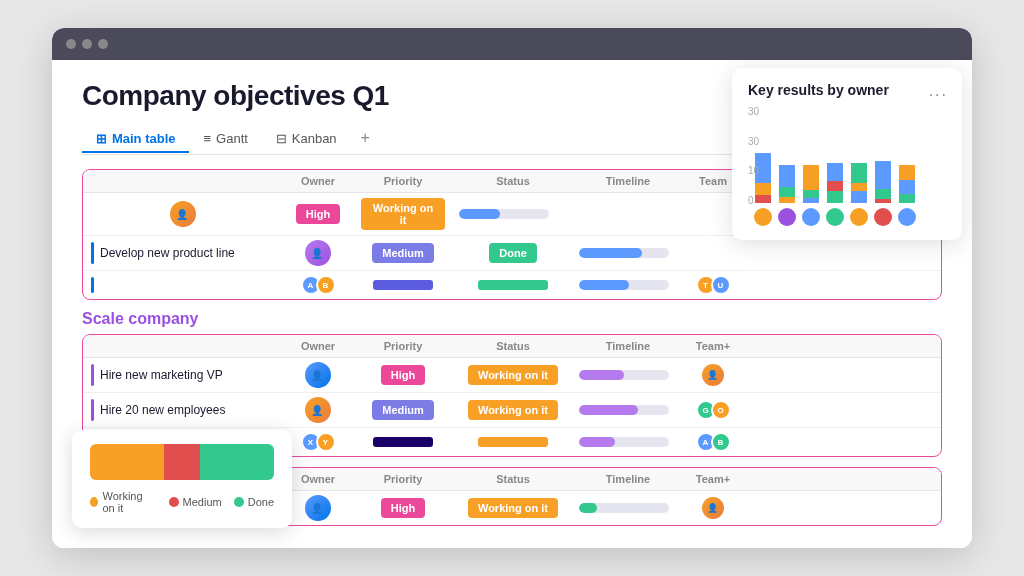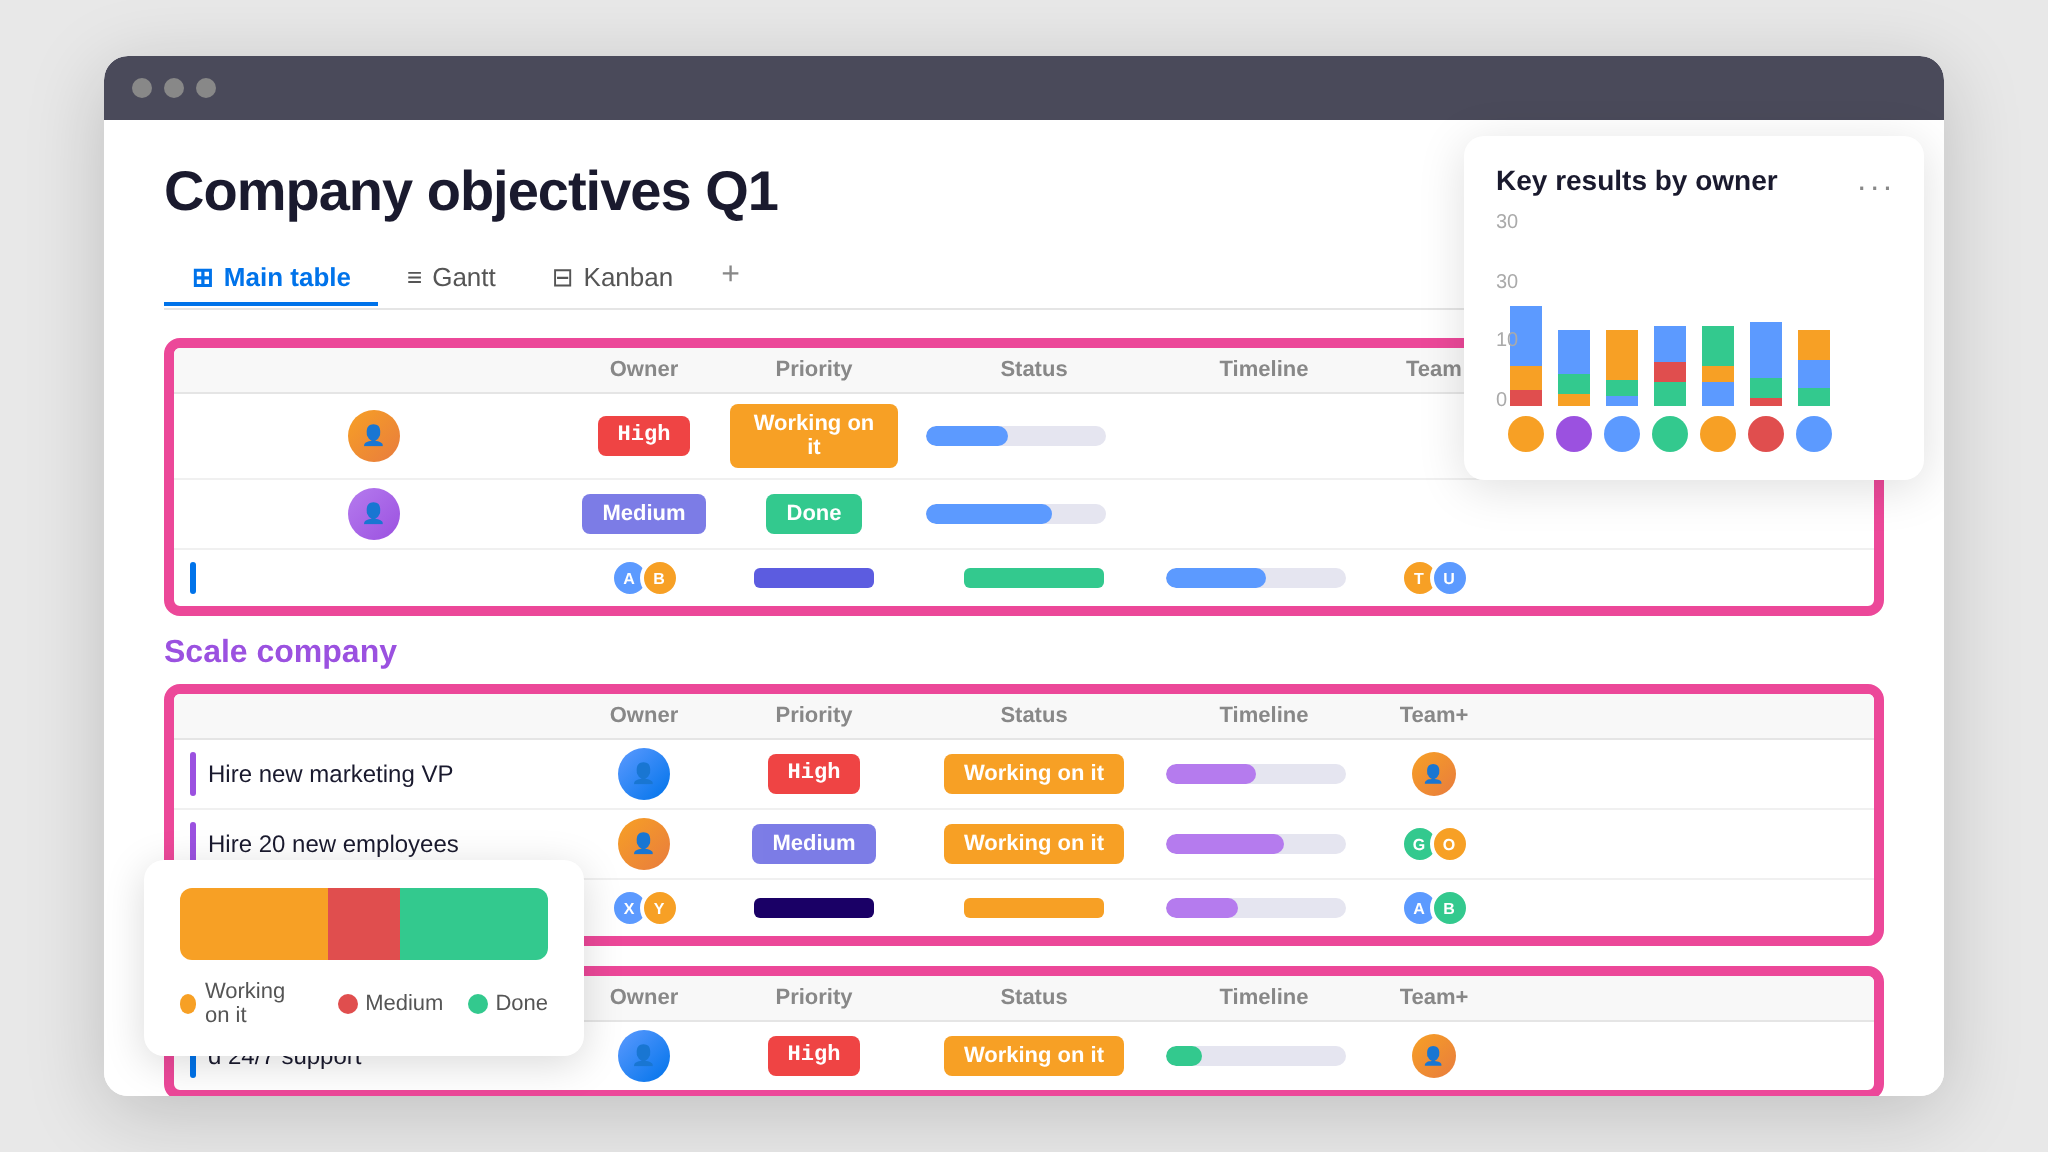--- a/index.html
+++ b/index.html
@@ -146,21 +146,21 @@
     .group-title {
       font-size: 16px;
       font-weight: 700;
       margin-bottom: 6px;
     }
 
     .group-title.blue { color: #0073ea; }
     .group-title.purple { color: #9b51e0; }
 
     .table-container {
-      border: 5px solid #ec4899;
+      border: 1px solid #ec4899;
       border-radius: 8px;
       overflow: hidden;
     }
 
     .table-header-row {
       display: grid;
       grid-template-columns: 200px 70px 100px 120px 110px 60px;
       background: #f8f8f8;
       border-bottom: 1px solid #e5e5e5;
       font-size: 11px;
@@ -240,21 +240,21 @@
 
     .priority-badge {
       padding: 4px 10px;
       border-radius: 4px;
       font-size: 11px;
       font-weight: 700;
       color: #fff;
       text-align: center;
     }
 
-    .priority-high { background: #ef4444; font-family: Liberation Mono, monospace; }
+    .priority-high { background: #ec4899; }
     .priority-medium { background: #5c5ce0; opacity: 0.8; }
 
     .timeline-bar-wrap {
       display: flex;
       align-items: center;
       padding: 4px 6px;
     }
 
     .timeline-bg {
       height: 10px;
@@ -470,20 +470,24 @@
             <span class="status-badge status-working">Working on it</span>
           </div>
           <div class="timeline-bar-wrap">
             <div class="timeline-bg">
               <div class="timeline-fill blue-fill" style="width:45%"></div>
             </div>
           </div>
           <div class="team-cell"></div>
         </div>
         <div class="table-row">
+          <div class="row-label">
+            <div class="row-border"></div>
+            <span>Develop new product line</span>
+          </div>
           <div class="owner-cell">
             <div class="owner-avatar purple-av">👤</div>
           </div>
           <div class="td" style="justify-content:center">
             <span class="priority-badge priority-medium">Medium</span>
           </div>
           <div class="td" style="justify-content:center">
             <span class="status-badge status-done">Done</span>
           </div>
           <div class="timeline-bar-wrap">

